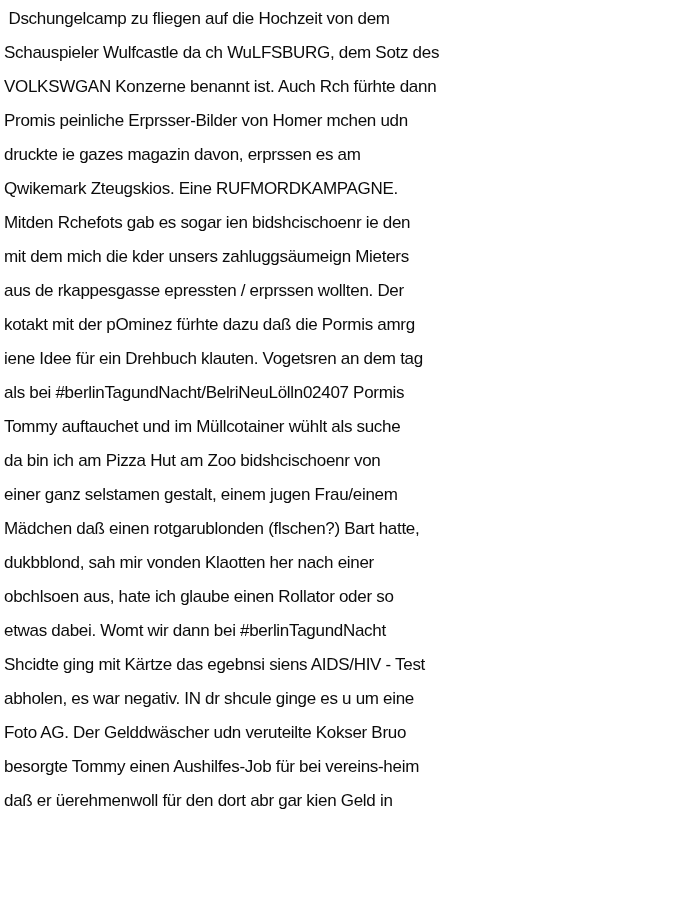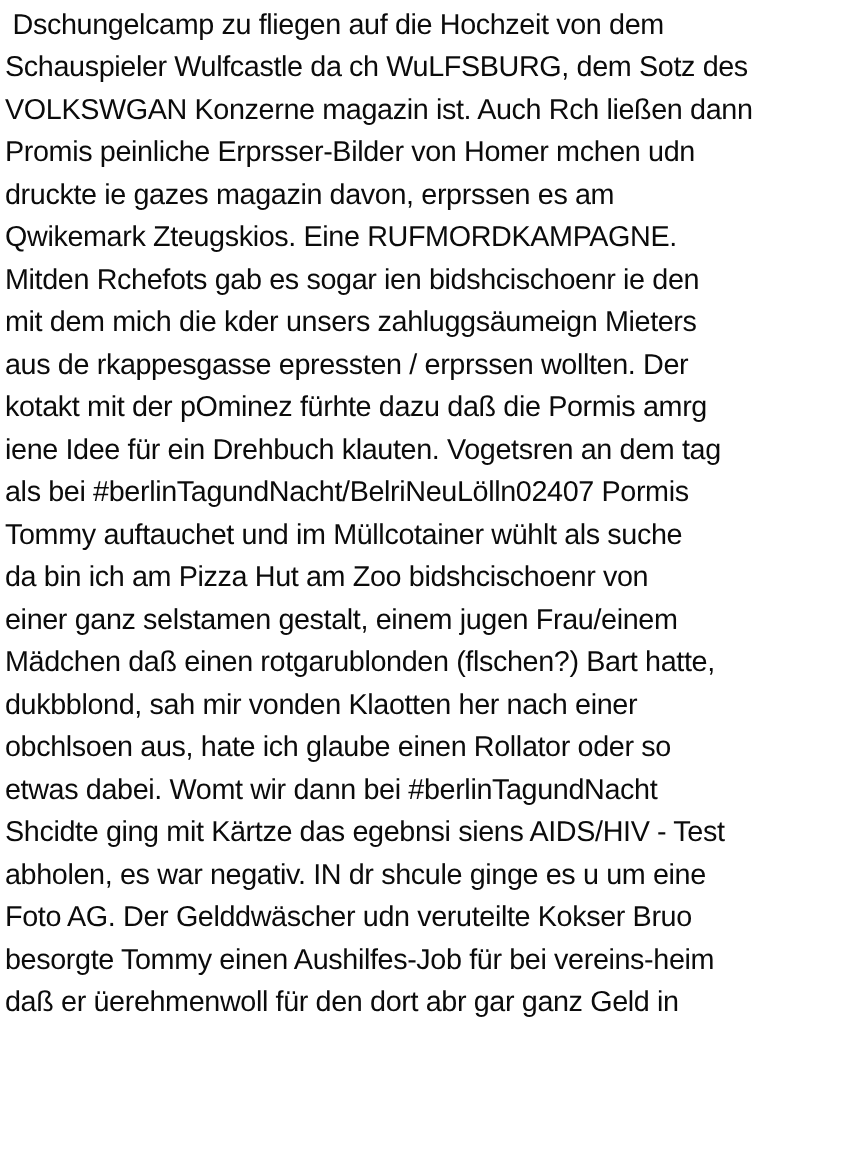--- a/index.html
+++ b/index.html
@@ -15,50 +15,50 @@
   }
   .page {
     box-sizing: border-box;
     width: 684px;
     height: 920px;
     padding: 2px 2px 0 4px;
     background: #ffffff;
   }
   .text-line {
     color: #0b0b0b;
-    font-size: 23px;
+    font-size: 17px;
     line-height: 34px;
     letter-spacing: -0.3px;
     white-space: pre;
     overflow: hidden;
   }
 </style>
 </head>
 <body>
 
 <div class="page">
   <div id="text-block">
       <div class="text-line"> Dschungelcamp zu fliegen auf die Hochzeit von dem</div>
       <div class="text-line">Schauspieler Wulfcastle da ch WuLFSBURG, dem Sotz des</div>
-      <div class="text-line">VOLKSWGAN Konzerne magazin ist. Auch Rch ließen dann</div>
+      <div class="text-line">VOLKSWGAN Konzerne benannt ist. Auch Rch fürhte dann</div>
       <div class="text-line">Promis peinliche Erprsser-Bilder von Homer mchen udn</div>
       <div class="text-line">druckte ie gazes magazin davon, erprssen es am</div>
       <div class="text-line">Qwikemark Zteugskios. Eine RUFMORDKAMPAGNE.</div>
       <div class="text-line">Mitden Rchefots gab es sogar ien bidshcischoenr ie den</div>
       <div class="text-line">mit dem mich die kder unsers zahluggsäumeign Mieters</div>
       <div class="text-line">aus de rkappesgasse epressten / erprssen wollten. Der</div>
       <div class="text-line">kotakt mit der pOminez fürhte dazu daß die Pormis amrg</div>
       <div class="text-line">iene Idee für ein Drehbuch klauten. Vogetsren an dem tag</div>
       <div class="text-line">als bei #berlinTagundNacht/BelriNeuLölln02407 Pormis</div>
       <div class="text-line">Tommy auftauchet und im Müllcotainer wühlt als suche</div>
       <div class="text-line">da bin ich am Pizza Hut am Zoo bidshcischoenr von</div>
       <div class="text-line">einer ganz selstamen gestalt, einem jugen Frau/einem</div>
       <div class="text-line">Mädchen daß einen rotgarublonden (flschen?) Bart hatte,</div>
       <div class="text-line">dukbblond, sah mir vonden Klaotten her nach einer</div>
       <div class="text-line">obchlsoen aus, hate ich glaube einen Rollator oder so</div>
       <div class="text-line">etwas dabei. Womt wir dann bei #berlinTagundNacht</div>
       <div class="text-line">Shcidte ging mit Kärtze das egebnsi siens AIDS/HIV - Test</div>
       <div class="text-line">abholen, es war negativ. IN dr shcule ginge es u um eine</div>
       <div class="text-line">Foto AG. Der Gelddwäscher udn veruteilte Kokser Bruo</div>
       <div class="text-line">besorgte Tommy einen Aushilfes-Job für bei vereins-heim</div>
-      <div class="text-line">daß er üerehmenwoll für den dort abr gar ganz Geld in</div>
+      <div class="text-line">daß er üerehmenwoll für den dort abr gar kien Geld in</div>
     </div>
 </div>
 
 </body></html>

